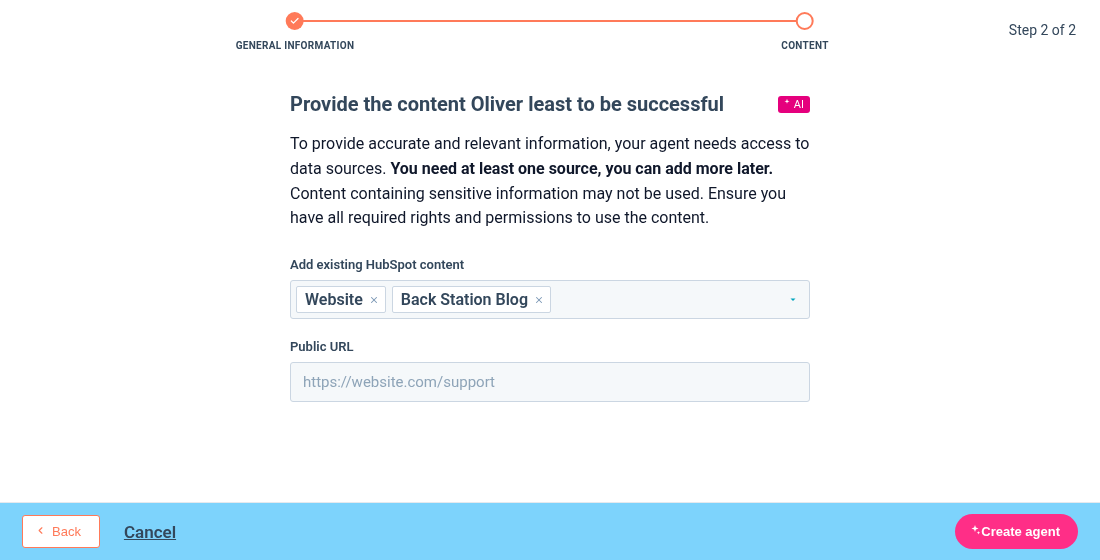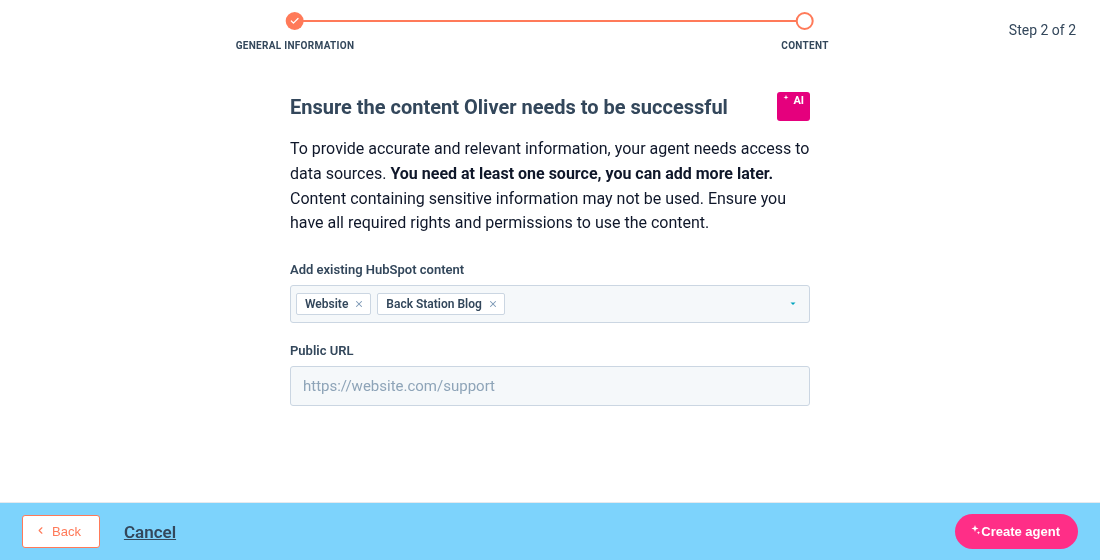--- a/index.html
+++ b/index.html
@@ -14,26 +14,26 @@
   .step-node.left { left: 0; transform: translateX(-50%); left: 10px; }
   .step-node.right { right: 0; transform: translateX(50%); right: 10px; justify-content: space-between; }
   .step-circle { width: 18px; height: 18px; border-radius: 50%; display: flex; align-items: center; justify-content: center; }
   .step-circle.done { background: #ff7a59; }
   .step-circle.done svg { stroke: #fff; }
   .step-circle.current { background: #fff; border: 2px solid #ff7a59; }
   .step-label { font-size: 10px; font-weight: 700; letter-spacing: 0.03em; color: #33475b; margin-top: 10px; white-space: nowrap; }
   .main { width: 520px; margin: 32px auto 0; }
   .title-row { display: flex; align-items: center; justify-content: space-between; margin-bottom: 16px; }
   .title { font-size: 20px; font-weight: 700; color: #33475b; }
-  .ai-badge { background: #e5007d; color: #fff; font-size: 11px; font-weight: 700; border-radius: 3px; padding: 2px 6px 14px 4px; display: inline-flex; align-items: center; gap: 2px; cursor: pointer; }
+  .ai-badge { background: #e5007d; color: #fff; font-size: 11px; font-weight: 400; border-radius: 3px; padding: 2px 6px 2px 4px; display: inline-flex; align-items: center; gap: 2px; cursor: pointer; }
   .description { font-size: 16px; line-height: 1.55; color: #0f172a; margin-bottom: 26px; }
   .description b { font-weight: 700; }
   .field-label { font-size: 13px; font-weight: 600; color: #33475b; margin-bottom: 8px; }
   .multiselect { border: 1px solid #cbd6e2; background: #f5f8fa; border-radius: 3px; min-height: 38px; padding: 5px 34px 5px 5px; display: flex; align-items: center; flex-wrap: wrap; gap: 6px; position: relative; cursor: pointer; }
-  .chip { background: #fff; border: 1px solid #cbd6e2; border-radius: 2px; padding: 3px 6px 3px 8px; font-size: 12px; font-weight: 600; color: #33475b; display: inline-flex; align-items: center; gap: 6px; }
+  .chip { background: #fff; border: 1px solid #cbd6e2; border-radius: 2px; padding: 3px 6px 3px 8px; font-size: 16px; font-weight: 600; color: #33475b; display: inline-flex; align-items: center; gap: 6px; }
   .chip-x { cursor: pointer; display: inline-flex; align-items: center; color: #7c98b6; }
   .multiselect-caret { position: absolute; right: 10px; top: 50%; transform: translateY(-50%); color: #00a4bd; }
   .field-spacer { height: 20px; }
   .text-input { width: 100%; border: 1px solid #cbd6e2; background: #f5f8fa; border-radius: 3px; height: 40px; padding: 0 12px; font-size: 15px; color: #b91c1c; font-family: inherit; outline: none; }
   .text-input::placeholder { color: #8ea4b8; }
   .footer { position: absolute; bottom: 0; left: 0; right: 0; height: 58px; border-top: 1px solid #e5e9ee; background: #7dd3fc; display: flex; align-items: center; padding: 0 22px; gap: 24px; }
   .btn-back { border: 1px solid #ff7a59; background: #fff; color: #ff7a59; font-size: 13px; font-weight: 500; border-radius: 3px; padding: 8px 18px 8px 12px; display: inline-flex; align-items: center; gap: 6px; cursor: pointer; }
   .btn-back svg { stroke: #ff7a59; }
   .cancel-link { font-size: 17px; font-weight: 600; color: #33475b; text-decoration: underline; cursor: pointer; }
   .footer-spacer { flex: 1; }
@@ -56,21 +56,21 @@
     </div>
     <div class="step-node right">
       <div class="step-circle current"></div>
       <div class="step-label">CONTENT</div>
     </div>
   </div>
 </div>
 
 <div class="main">
   <div class="title-row">
-    <div class="title">Ensure the content Oliver needs to be successful</div>
+    <div class="title">Provide the content Oliver least to be successful</div>
     <div class="ai-badge">
       <span>
         <svg width="10" height="10" viewBox="0 0 24 24" fill="#fff">
             <path d="M12 2l1.5 4.5L18 8l-4.5 1.5L12 14l-1.5-4.5L6 8l4.5-1.5z"></path>
           </svg>
       </span>
       <span>AI</span>
     </div>
   </div>
   <div class="description">

